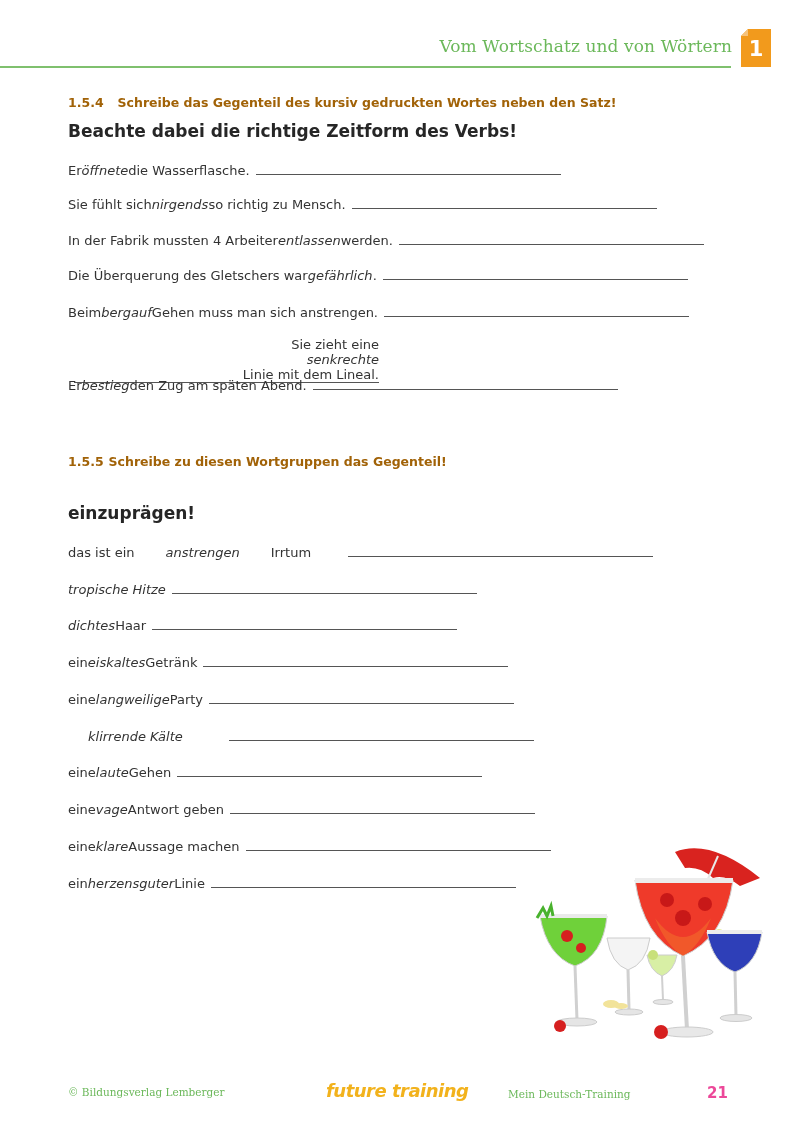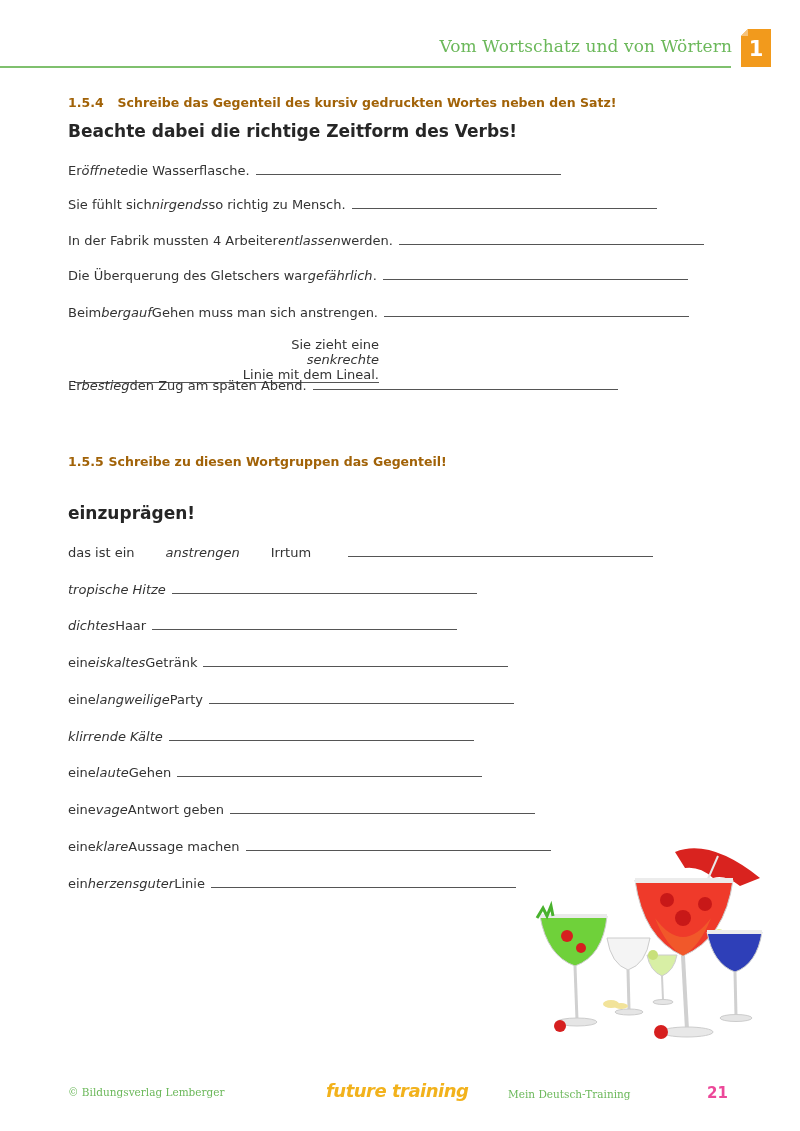--- a/index.html
+++ b/index.html
@@ -158,21 +158,21 @@
     <em>eiskaltes</em>
     <span> Getränk</span>
   <span class="answer-line" style="width:305px;"></span>
 </div>
 <div class="row" style="top:687px;">
   <span>eine </span>
     <em>langweilige</em>
     <span> Party</span>
   <span class="answer-line" style="width:305px;"></span>
 </div>
-<div class="row" style="top:724px;">
+<div class="row" style="top:724px;gap:20px;">
   <span></span>
     <em>klirrende Kälte</em>
     <span></span>
   <span class="answer-line" style="width:305px;"></span>
 </div>
 <div class="row" style="top:760px;">
   <span>eine </span>
     <em>laute</em>
     <span> Gehen</span>
   <span class="answer-line" style="width:305px;"></span>

